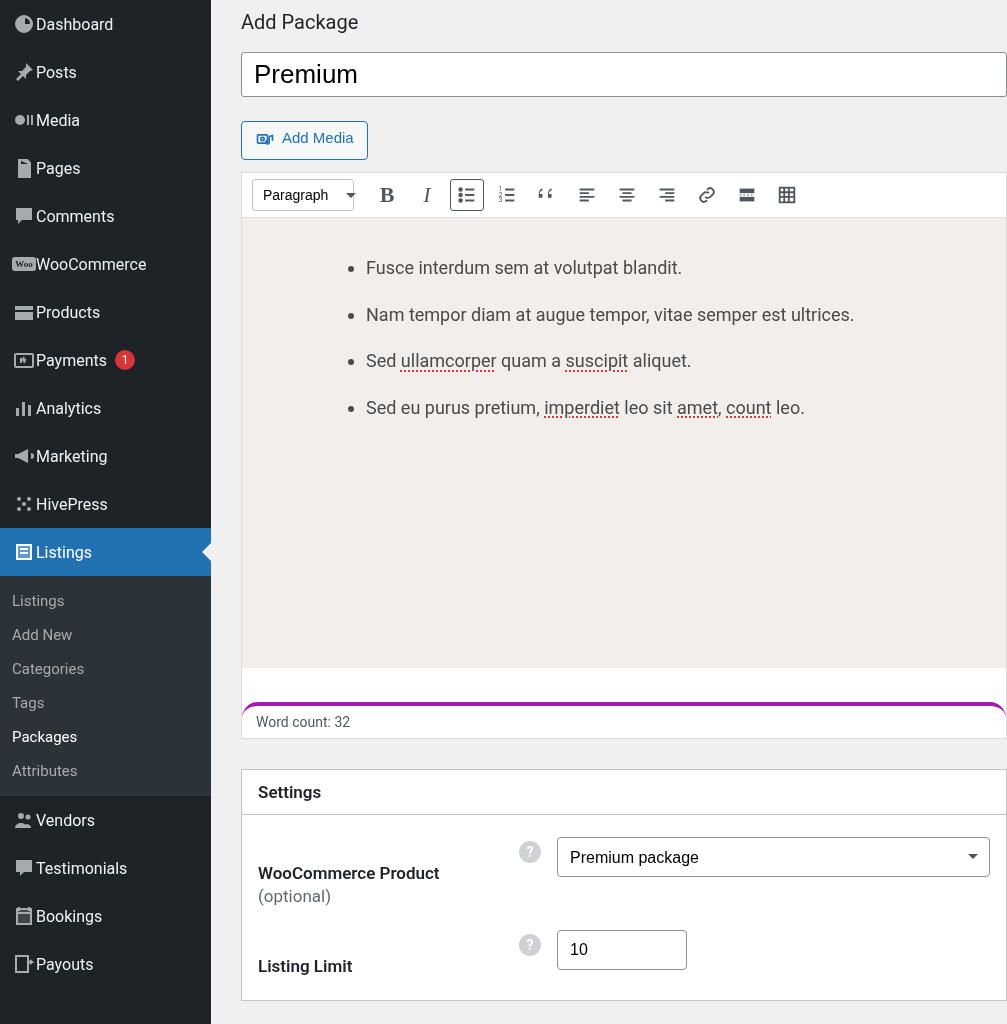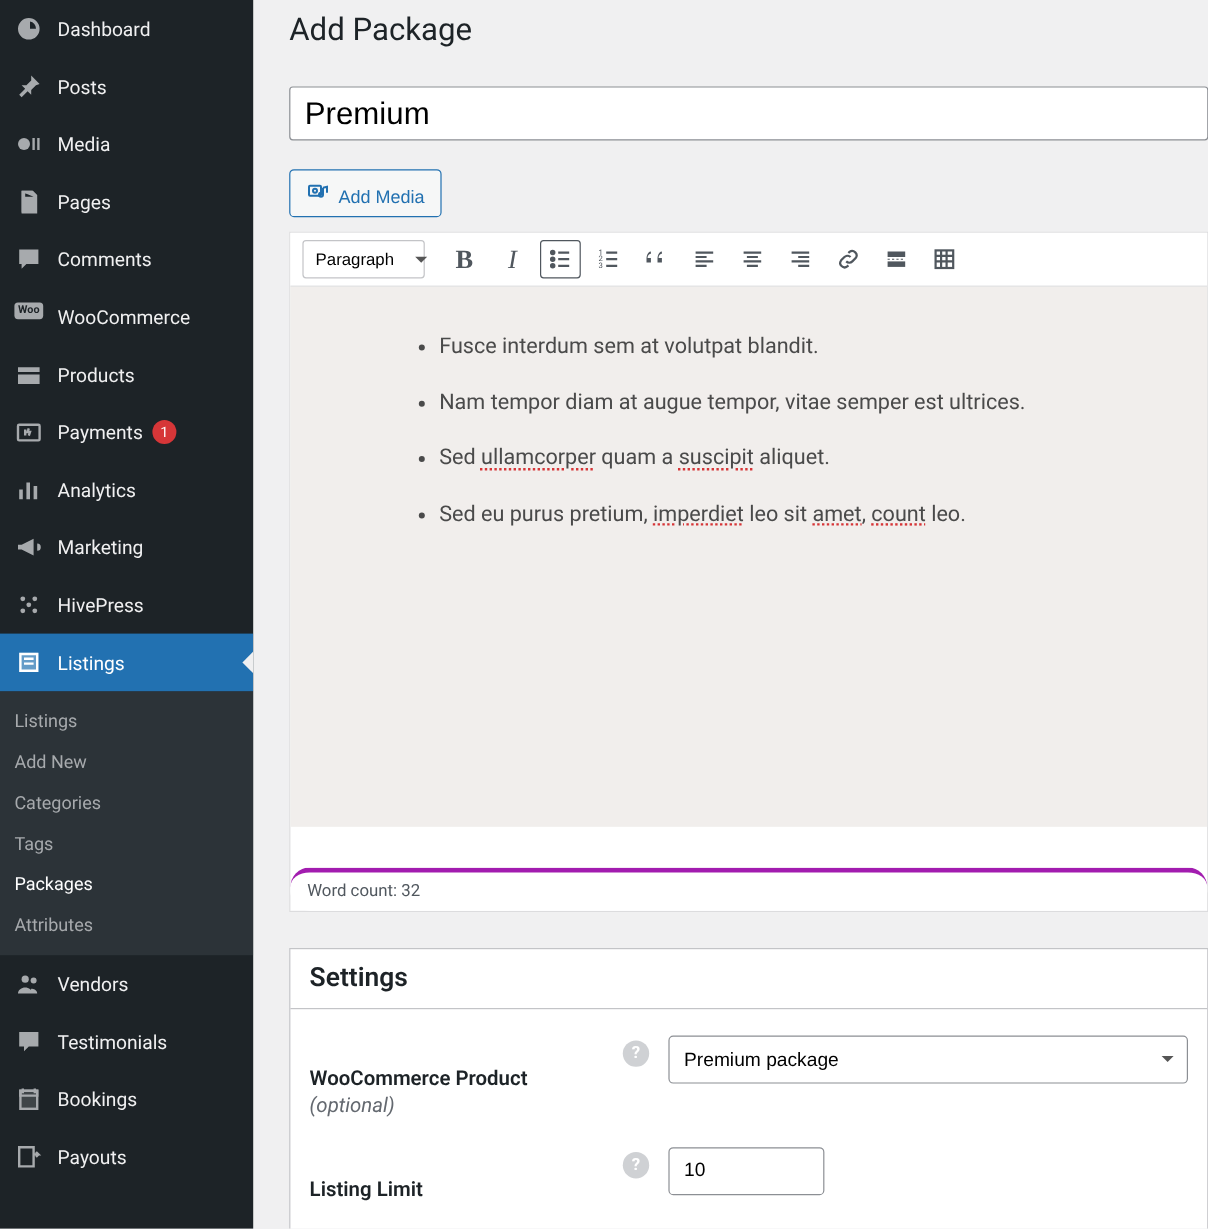--- a/index.html
+++ b/index.html
@@ -28,24 +28,24 @@
     align-items: center;
     padding: 12px 10px 12px 12px;
     color: #f0f0f1;
     cursor: pointer;
     position: relative;
   }
   .menu-item .icon {
     width: 24px;
     height: 24px;
     display: inline-flex;
-    align-items: flex-start;
+    align-items: center;
     justify-content: center;
-    margin-right: 12px;
     color: #a7aaad;
+    font-family: Liberation Serif, serif;
   }
   .menu-item.active {
     background: #2271b1;
     color: #fff;
   }
   .menu-item.active .icon { color: #fff; }
   .menu-item.active::after {
     content: "";
     position: absolute;
     right: -1px;
@@ -83,37 +83,37 @@
     font-weight: 400;
   }
 
   
   .main {
     flex: 1;
     padding: 10px 0 0 30px;
     overflow: hidden;
   }
   .page-title {
-    font-size: 26px;
+    font-size: 20px;
     font-weight: 400;
-    margin-bottom: 32px;
+    margin-bottom: 18px;
     color: #1d2327;
   }
   .title-input {
     width: 100%;
     font-size: 26px;
     padding: 6px 12px;
     border: 1px solid #8c8f94;
     border-radius: 3px;
     background: #fff;
     margin-bottom: 24px;
   }
   .add-media-btn {
     display: inline-flex;
-    align-items: flex-end;
+    align-items: flex-start;
     gap: 7px;
     border: 1px solid #2271b1;
     color: #2271b1;
     background: #f6f7f7;
     padding: 7px 13px;
     border-radius: 4px;
     font-size: 15px;
     cursor: pointer;
     margin-bottom: 12px;
   }
@@ -196,21 +196,21 @@
   }
 
   
   .settings-box {
     margin-top: 30px;
     border: 1px solid #c3c4c7;
     background: #fff;
   }
   .settings-header {
     padding: 12px 16px;
-    font-size: 22px;
+    font-size: 17px;
     font-weight: 600;
     border-bottom: 1px solid #c3c4c7;
   }
   .settings-row {
     display: flex;
     align-items: flex-start;
     padding: 22px 16px 0 16px;
     gap: 16px;
   }
   .settings-label {
@@ -218,21 +218,20 @@
     font-size: 17px;
     font-weight: 600;
     color: #1d2327;
     line-height: 1.35;
     margin-top: 25px;
   }
   .settings-label .optional {
     font-weight: 400;
     color: #646970;
     display: block;
-    font-style: italic;
   }
   .help-icon {
     width: 22px;
     height: 22px;
     border-radius: 50%;
     background: #cfd1d4;
     color: #fff;
     display: inline-flex;
     align-items: center;
     justify-content: center;

